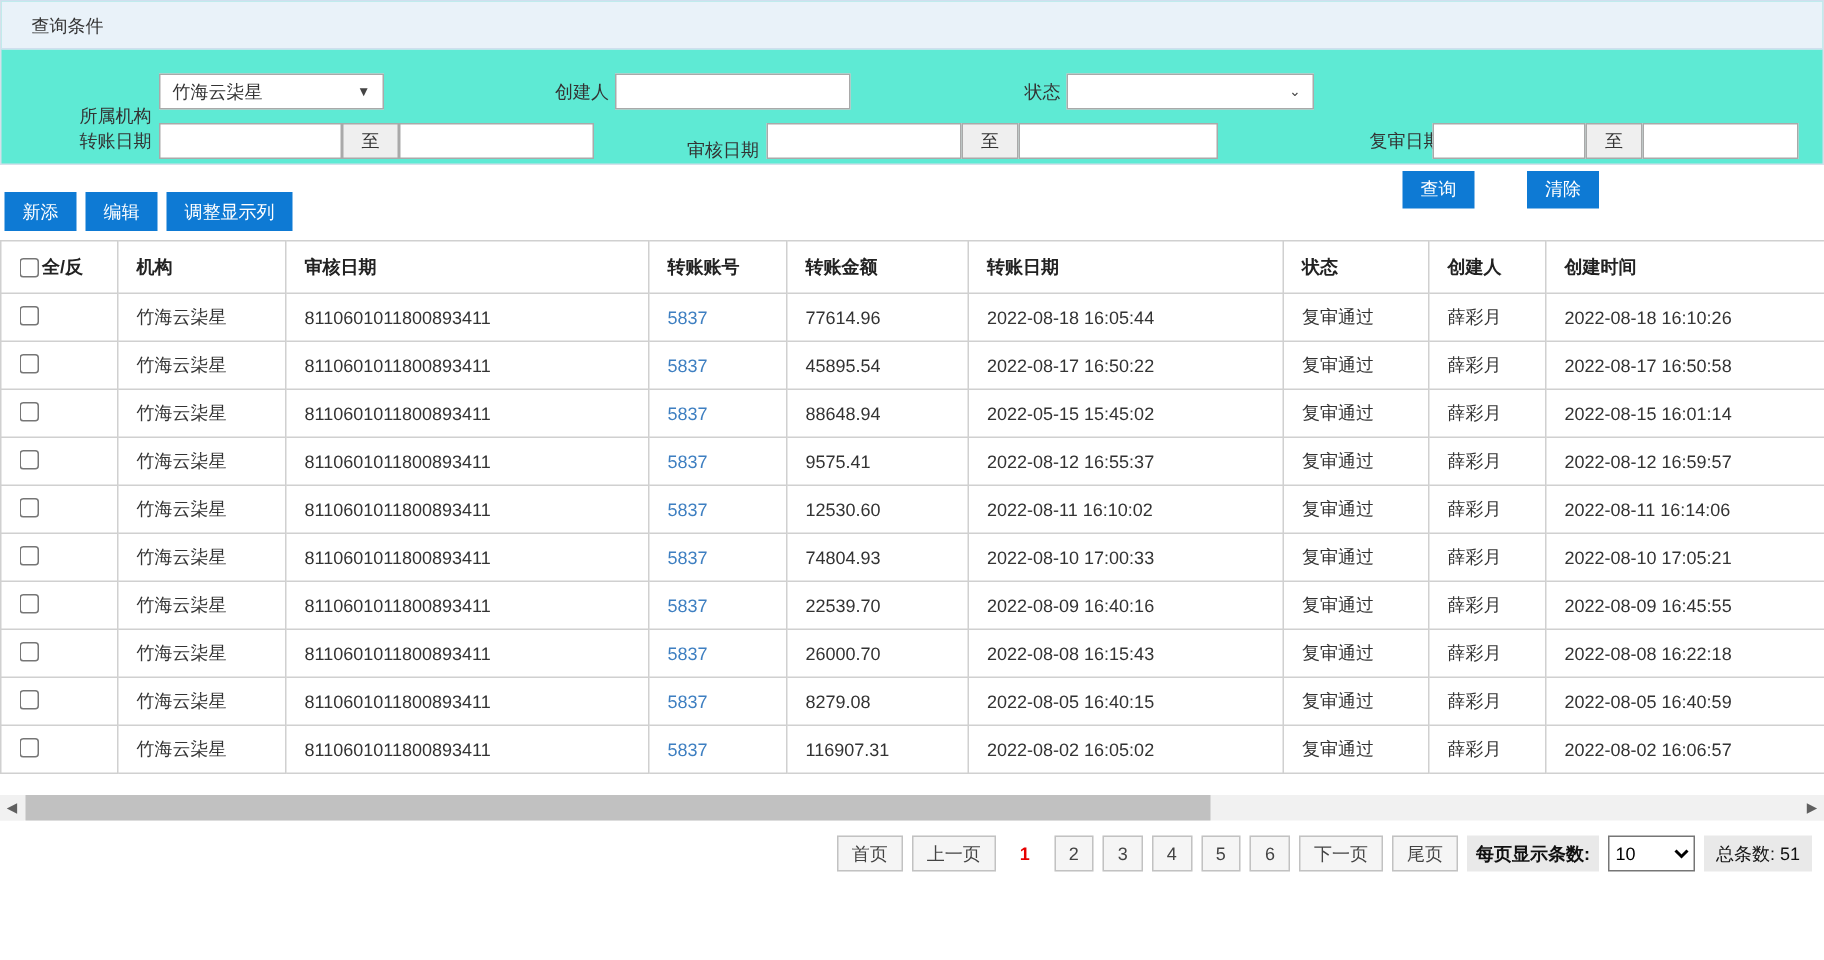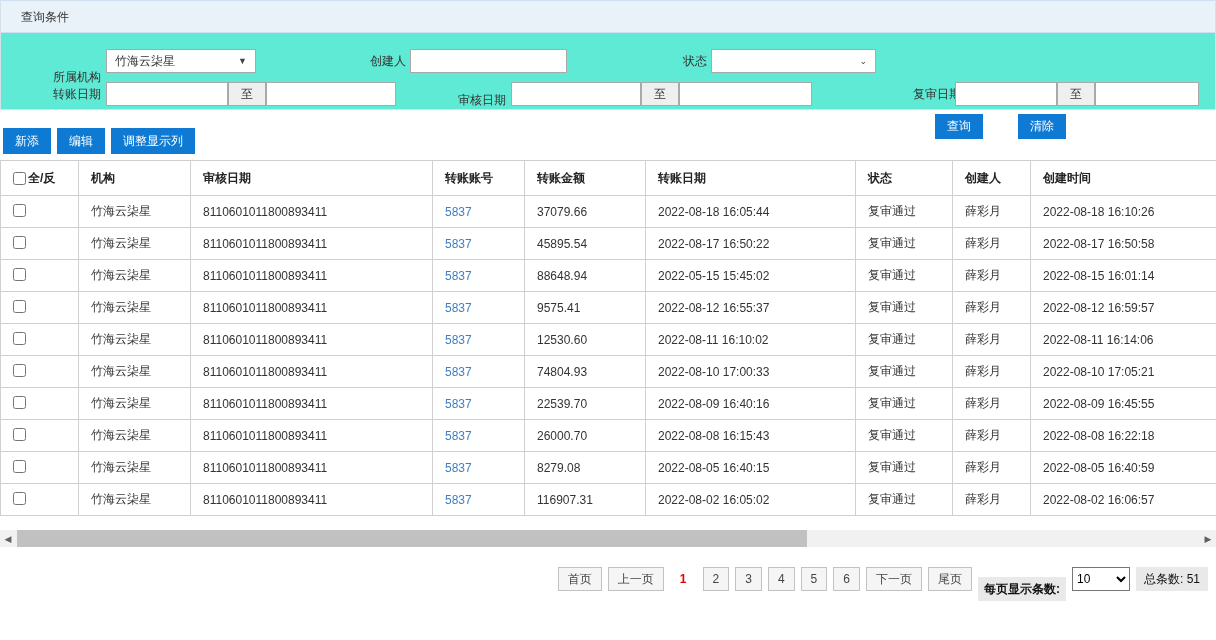--- a/index.html
+++ b/index.html
@@ -35,21 +35,21 @@
   .hscroll{position:relative;margin-top:14px;width:1216px;height:17px;background:#f1f1f1;}
   .hs-arrow{position:absolute;top:0;width:16px;height:17px;display:flex;align-items:center;justify-content:center;color:#606060;font-size:9px;background:#f1f1f1;cursor:pointer;}
   .hs-left{left:0;}
   .hs-right{right:0;}
   .hs-thumb{position:absolute;left:17px;top:0;width:790px;height:17px;background:#c1c1c1;cursor:pointer;}
   
   .pager{margin-top:10px;display:flex;justify-content:flex-end;align-items:center;gap:6px;padding-right:8px;}
   .pg-btn{min-width:26px;height:24px;background:#f5f5f5;border:1px solid #c2c2c2;color:#444;font-size:12px;padding:0 9px;cursor:pointer;}
   .pg-num{min-width:26px;}
   .pg-current{background:transparent;border:1px solid transparent;color:var(--current-page);font-weight:bold;cursor:default;}
-  .pg-label{height:24px;line-height:24px;background:#e9e9e9;padding:0 6px;font-weight:bold;color:#111;margin-top:20px;}
+  .pg-label{height:24px;line-height:24px;background:#e9e9e9;padding:0 6px;font-weight:bold;color:#111;}
   .pg-select{height:24px;width:58px;font-size:12px;border:1px solid #767676;background:#fff;}
   .pg-total{height:24px;line-height:24px;background:#e9e9e9;padding:0 8px;font-weight:normal;color:#111;}
 </style>
 </head>
 <body>
 
 <div class="query-panel">
   <div class="query-header">查询条件</div>
 
   <div class="fld-label" style="left:20px;top:64px;width:80px;">所属机构</div>
@@ -121,21 +121,21 @@
       <th>创建人</th>
       <th>创建时间</th>
     </tr>
   </thead>
   <tbody>
       <tr>
         <td class="chk-cell"><input type="checkbox" style=""></td>
         <td>竹海云柒星</td>
         <td>8110601011800893411</td>
         <td><a href="#">5837</a></td>
-        <td>37079.66</td>
+        <td>77614.96</td>
         <td>2022-08-18 16:05:44</td>
         <td>复审通过</td>
         <td>薛彩月</td>
         <td>2022-08-18 16:10:26</td>
       </tr>
       <tr>
         <td class="chk-cell"><input type="checkbox" style=""></td>
         <td>竹海云柒星</td>
         <td>8110601011800893411</td>
         <td><a href="#">5837</a></td>

